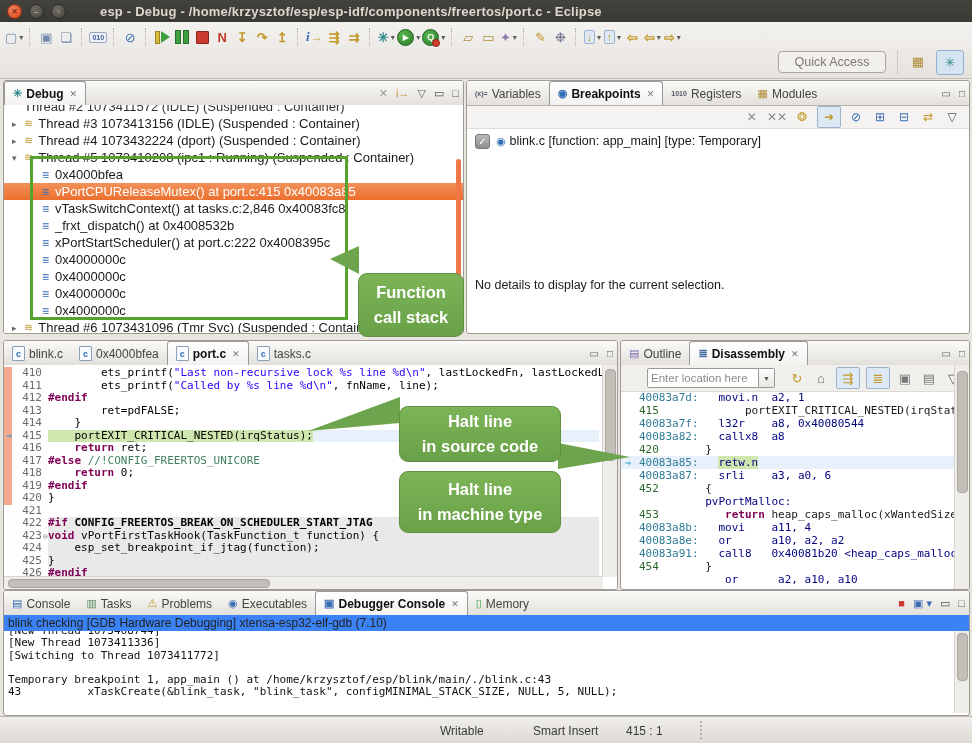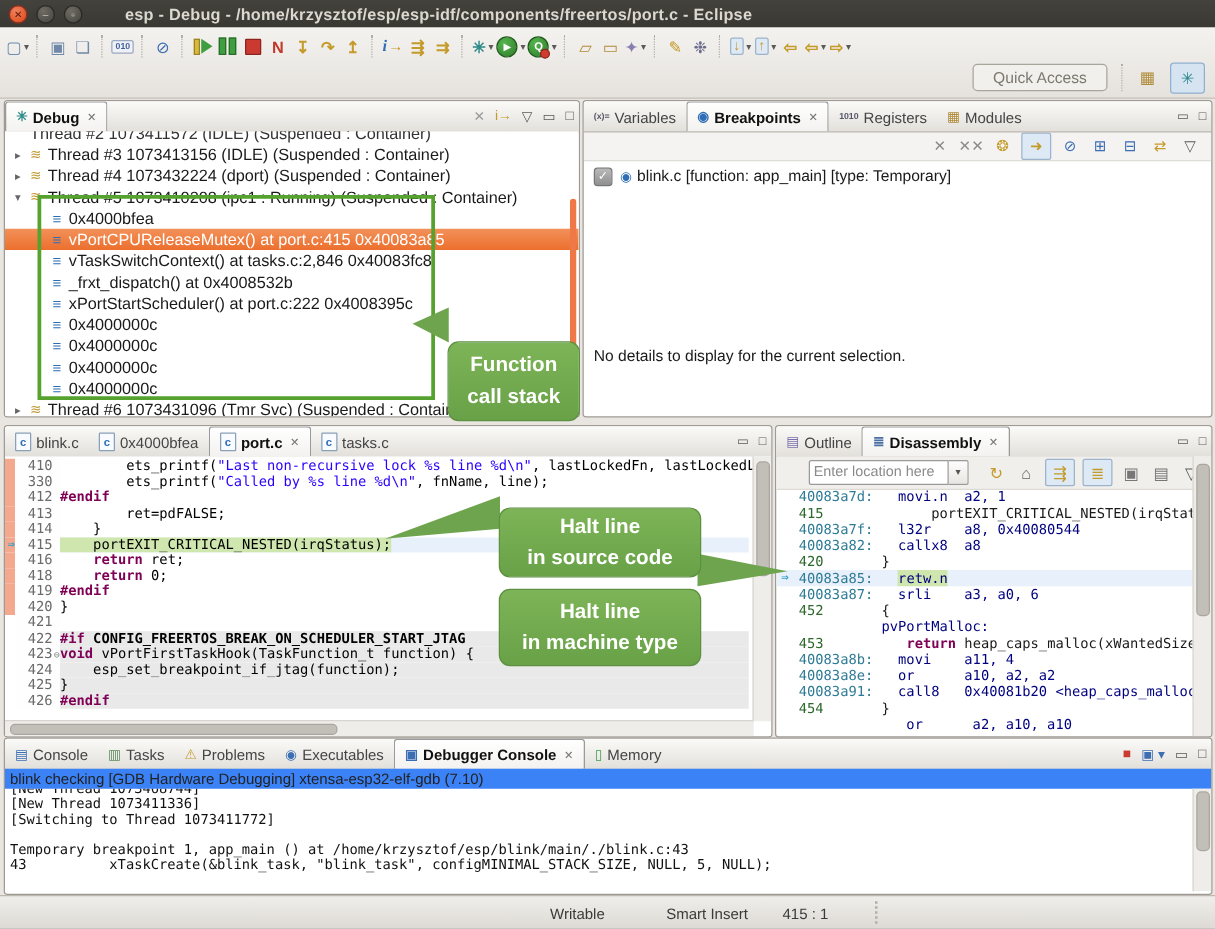--- a/index.html
+++ b/index.html
@@ -383,26 +383,27 @@
           <span>tasks.c</span>
         </div>
         <div class="viewbtns">
         <span>▭</span>
         <span>□</span>
       </div>
     </div>
     <div id="editor-body">
         <div style="height: 2px;"></div>
         <div class="eline salmon"><span class="strip"></span><span class="lnum">410</span><span class="code"><span class="pl">        ets_printf(</span><span class="str">"Last non-recursive lock %s line %d\n"</span><span class="pl">, lastLockedFn, lastLockedLine);</span></span></div>
-        <div class="eline salmon"><span class="strip"></span><span class="lnum">330</span><span class="code"><span class="pl">        ets_printf(</span><span class="str">"Called by %s line %d\n"</span><span class="pl">, fnName, line);</span></span></div>
+        <div class="eline salmon"><span class="strip"></span><span class="lnum">411</span><span class="code"><span class="pl">        ets_printf(</span><span class="str">"Called by %s line %d\n"</span><span class="pl">, fnName, line);</span></span></div>
         <div class="eline salmon"><span class="strip"></span><span class="lnum">412</span><span class="code"><span class="dir">#endif</span></span></div>
         <div class="eline salmon"><span class="strip"></span><span class="lnum">413</span><span class="code"><span class="pl">        ret=pdFALSE;</span></span></div>
         <div class="eline salmon"><span class="strip"></span><span class="lnum">414</span><span class="code"><span class="pl">    }</span></span></div>
         <div class="eline salmon halt"><span class="strip"></span><span class="lnum">415</span><span class="code"><span class="hlg"><span class="pl">    portEXIT_CRITICAL_NESTED(irqStatus);</span></span></span><span class="ipmark">⇒</span></div>
         <div class="eline salmon"><span class="strip"></span><span class="lnum">416</span><span class="code"><span class="pl">    </span><span class="kw">return</span><span class="pl"> ret;</span></span></div>
+        <div class="eline salmon"><span class="strip"></span><span class="lnum">417</span><span class="code"><span class="dir">#else</span><span class="com"> //!CONFIG_FREERTOS_UNICORE</span></span></div>
         <div class="eline salmon"><span class="strip"></span><span class="lnum">418</span><span class="code"><span class="pl">    </span><span class="kw">return</span><span class="pl"> 0;</span></span></div>
         <div class="eline salmon"><span class="strip"></span><span class="lnum">419</span><span class="code"><span class="dir">#endif</span></span></div>
         <div class="eline salmon"><span class="strip"></span><span class="lnum">420</span><span class="code"><span class="pl">}</span></span></div>
         <div class="eline"><span class="strip"></span><span class="lnum">421</span><span class="code"></span></div>
         <div class="eline dim"><span class="strip"></span><span class="lnum">422</span><span class="code"><span class="dir">#if</span><span class="plb"> CONFIG_FREERTOS_BREAK_ON_SCHEDULER_START_JTAG</span></span></div>
         <div class="eline dim"><span class="strip"></span><span class="lnum">423</span><span class="code"><span class="kw">void</span><span class="pl"> vPortFirstTaskHook(TaskFunction_t function) {</span></span><span class="foldmark">⊖</span></div>
         <div class="eline dim"><span class="strip"></span><span class="lnum">424</span><span class="code"><span class="pl">    esp_set_breakpoint_if_jtag(function);</span></span></div>
         <div class="eline dim"><span class="strip"></span><span class="lnum">425</span><span class="code"><span class="pl">}</span></span></div>
         <div class="eline dim"><span class="strip"></span><span class="lnum">426</span><span class="code"><span class="dir">#endif</span></span></div>
       </div>

